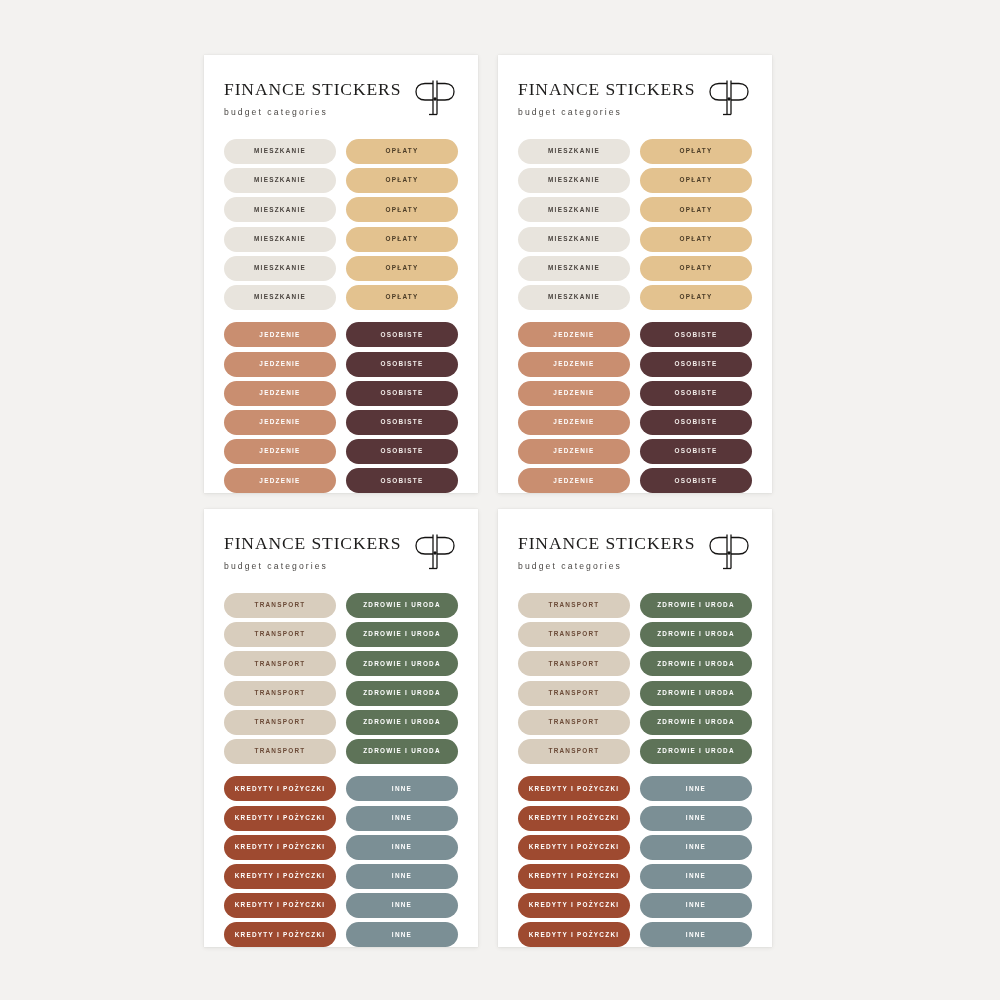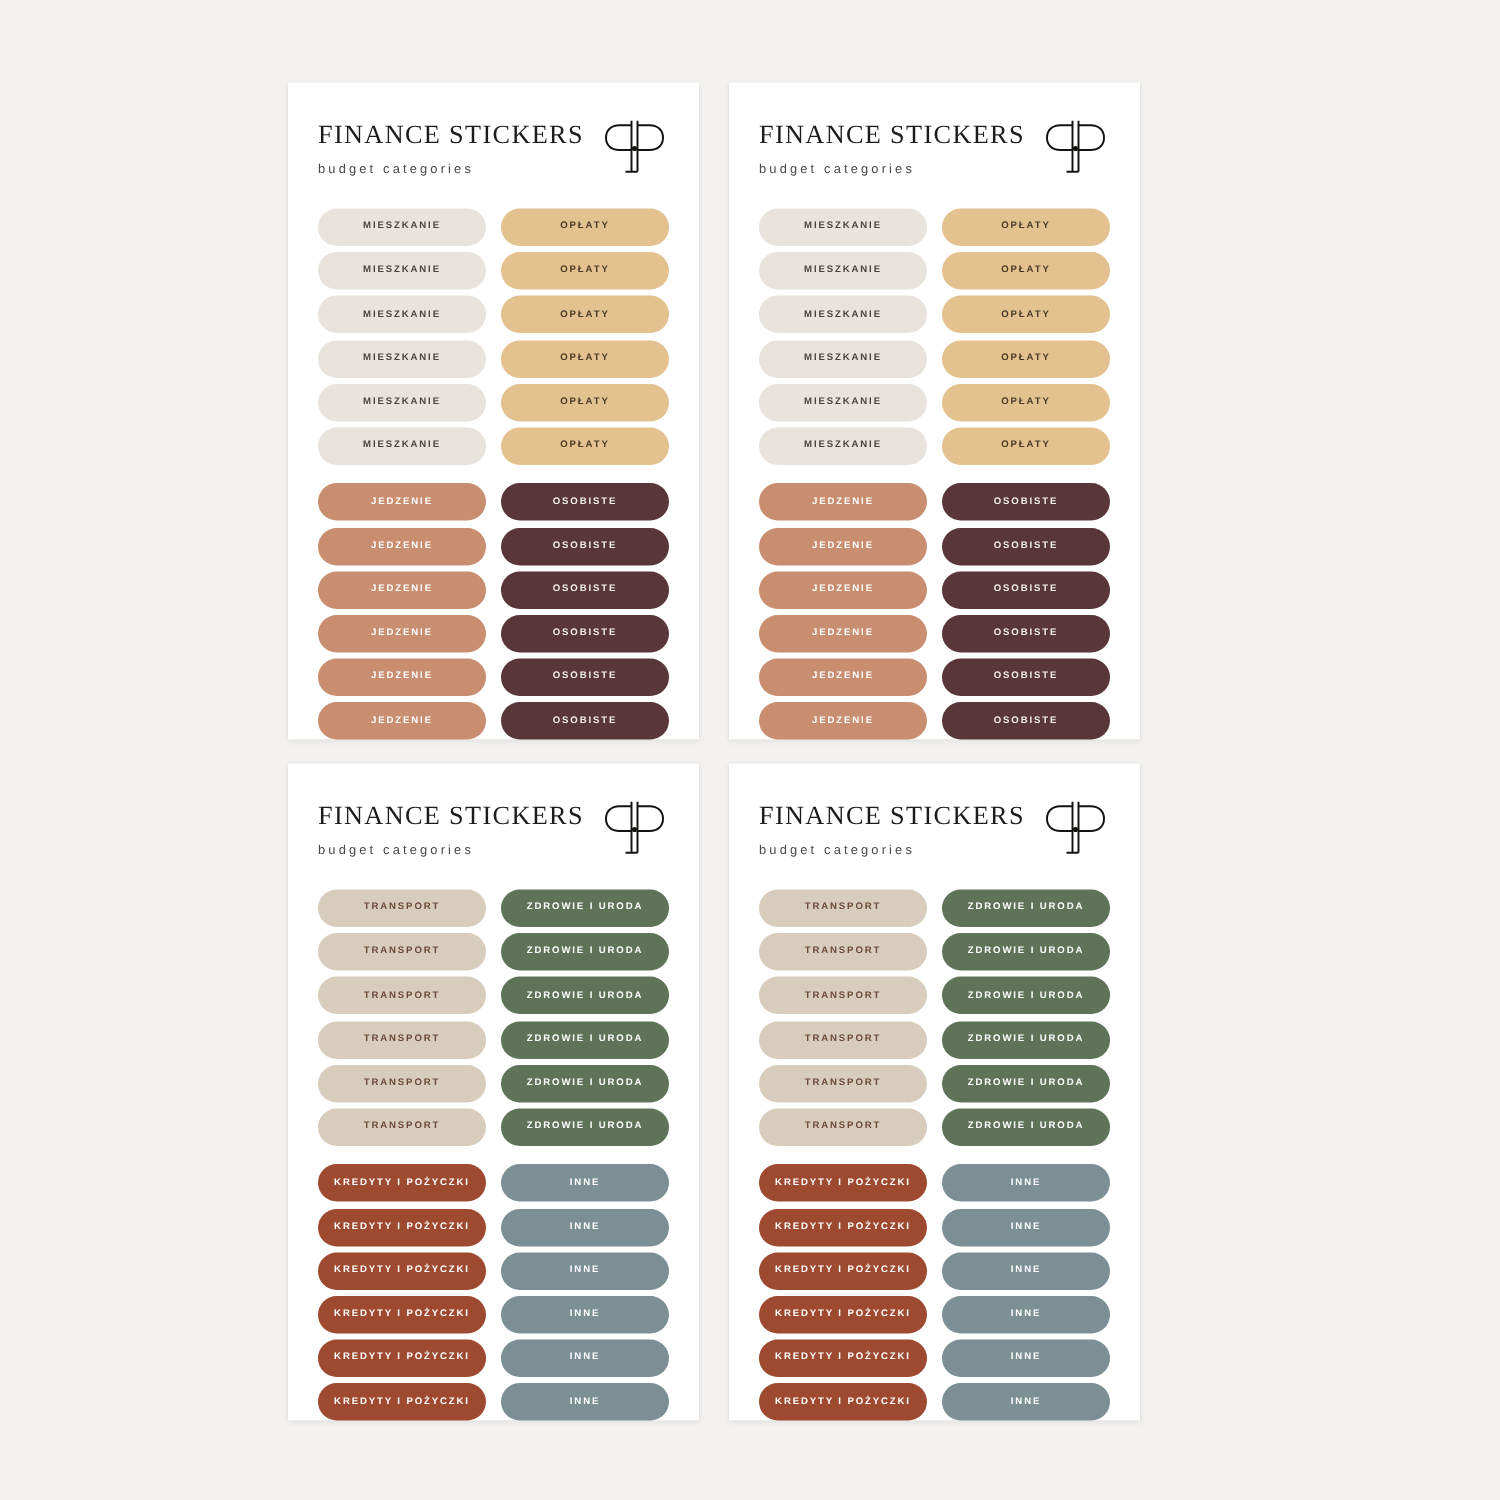--- a/index.html
+++ b/index.html
@@ -19,21 +19,21 @@
     position: relative;
     width: 1000px;
     height: 1000px;
     background: #f3f2f0;
   }
 
   
   .sheet-grid {
     position: absolute;
     top: 55px;
-    left: 192px;
+    left: 204px;
     width: 568px;
     height: 732px;
     display: grid;
     grid-template-columns: 274px 274px;
     grid-template-rows: 438px 438px;
     column-gap: 20px;
     row-gap: 16px;
   }
 
   .sheet {

